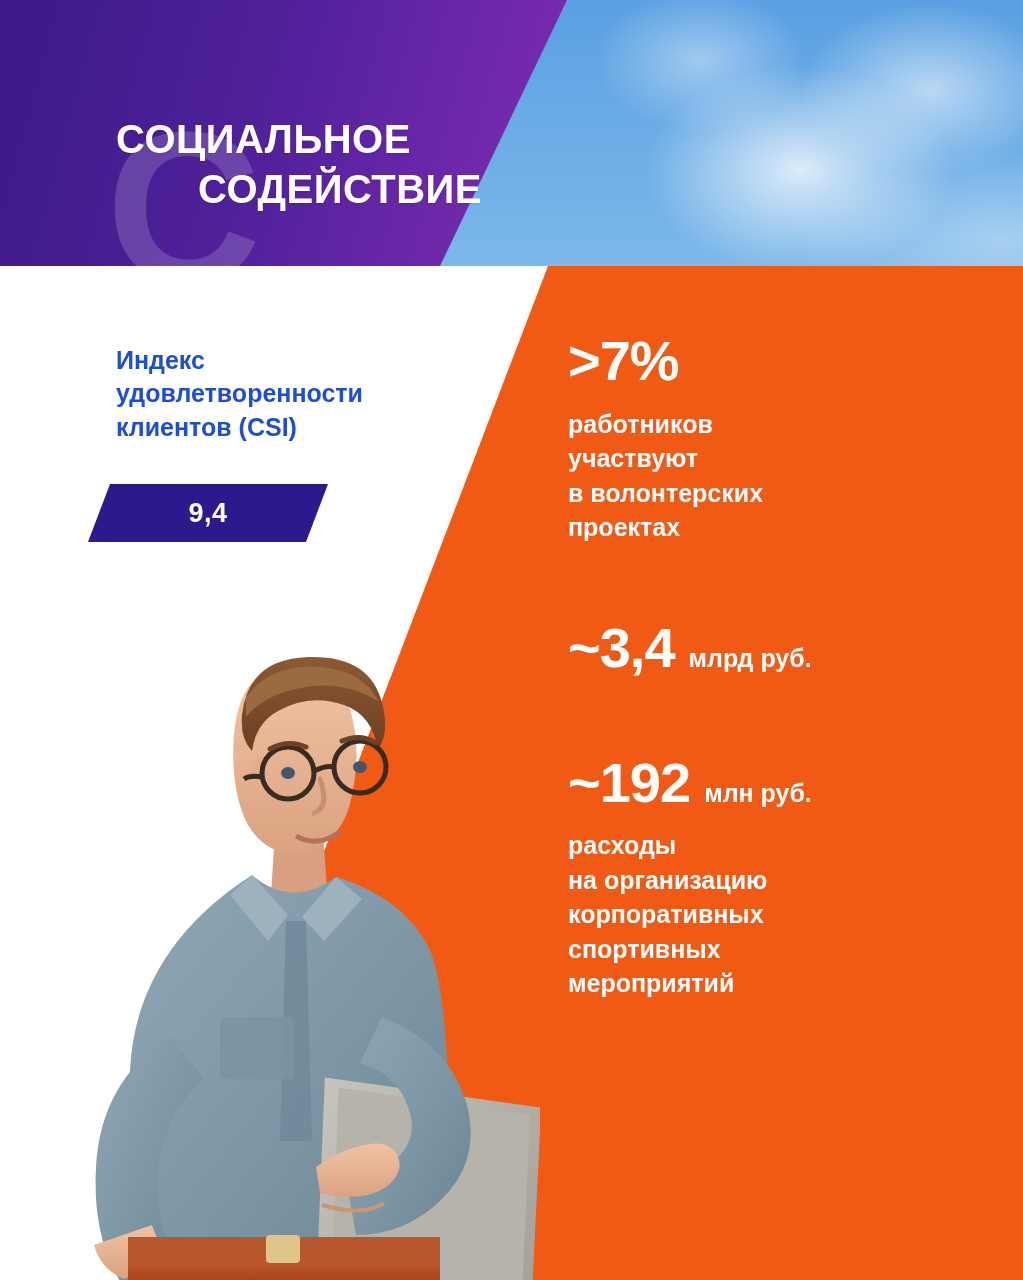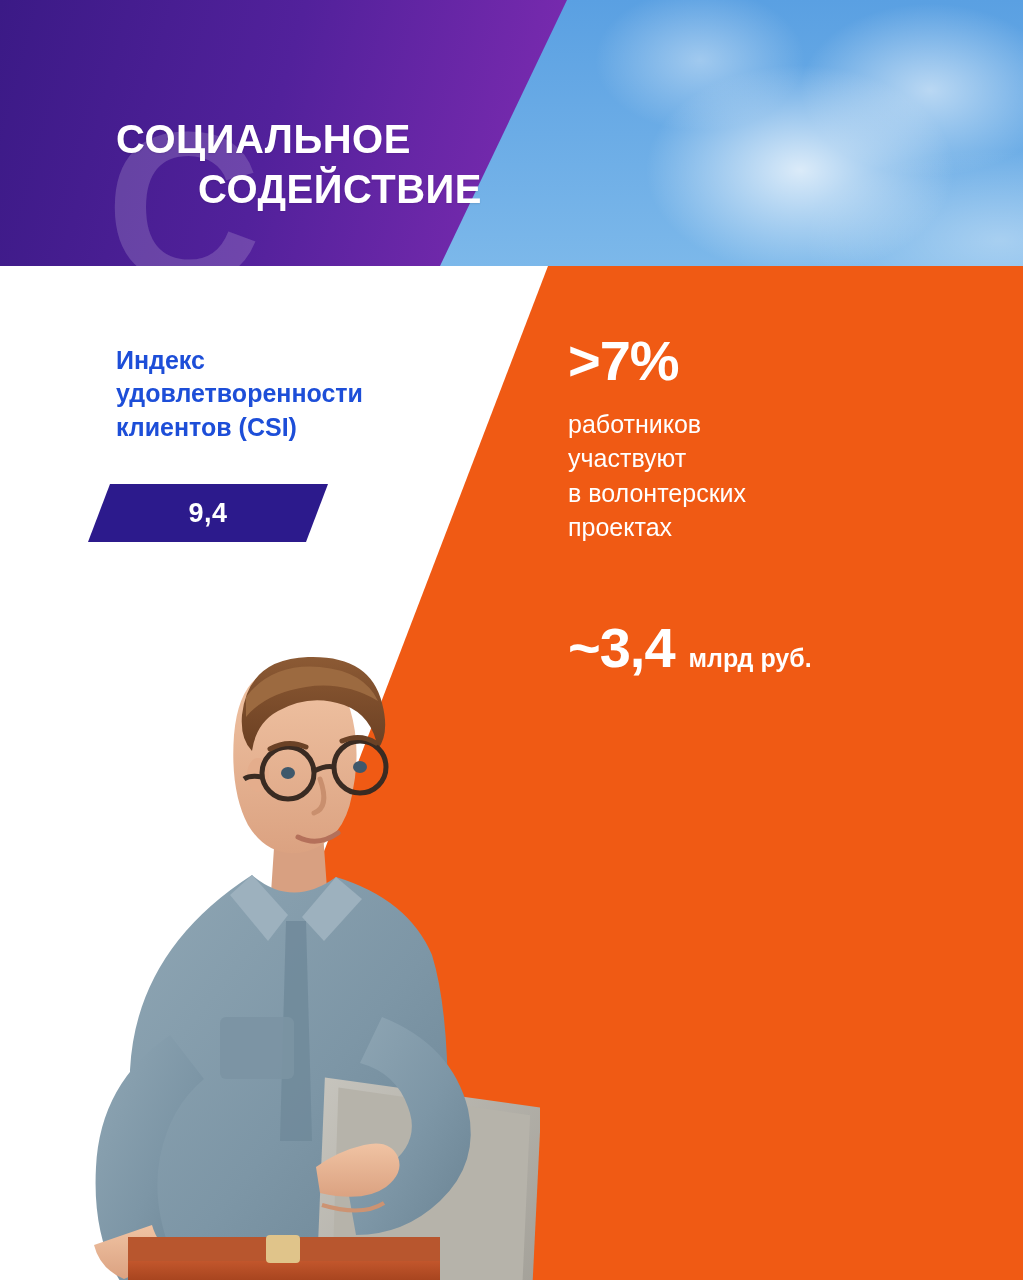--- a/index.html
+++ b/index.html
@@ -160,21 +160,21 @@
     letter-spacing: -1px;
   }
   .stat-unit {
     font-size: 25px;
     font-weight: 700;
     line-height: 1.1;
     text-align: center;
   }
   .stat-desc {
     font-size: 25px;
-    font-weight: 400;
+    font-weight: 700;
     line-height: 1.38;
     white-space: pre-line;
     margin-top: 16px;
   }
   .stat-1 { margin-top: 2px; }
   .stat-2 { margin-top: 74px; }
   .stat-3 { margin-top: 76px; }
 </style>
 </head>
 <body>
@@ -294,17 +294,26 @@
     </div>
 
     <div class="stat stat-2">
       <div class="stat-headline">
         <span class="stat-number">~3,4</span>
         <span class="stat-unit">млрд руб.</span>
       </div>
     </div>
 
     <div class="stat stat-3">
+      <div class="stat-headline">
+        <span class="stat-number">~192</span>
+        <span class="stat-unit">млн руб.</span>
+      </div>
+      <div class="stat-desc">расходы
+на организацию
+корпоративных
+спортивных
+мероприятий</div>
     </div>
 
   </div>
 
 </div>
 
 </body></html>

